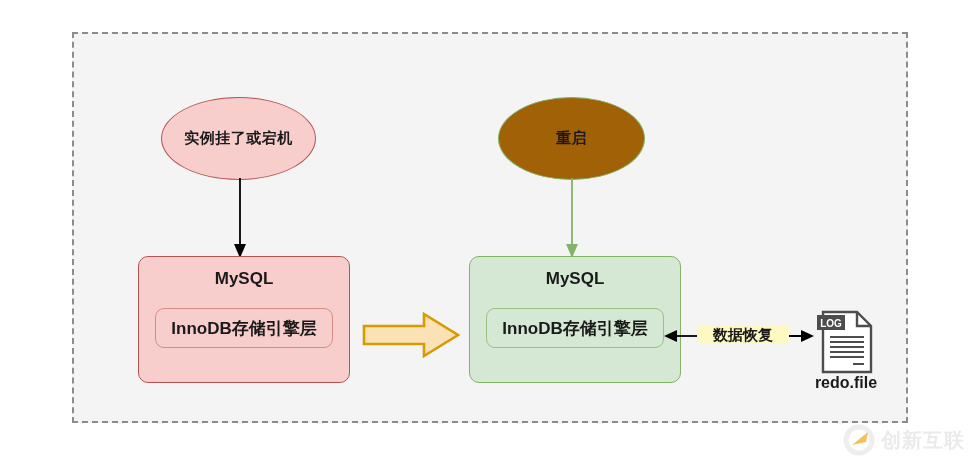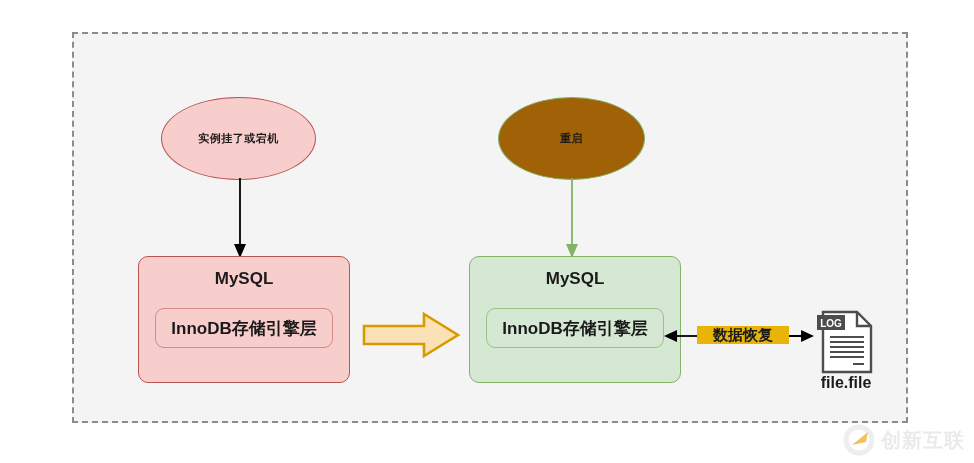--- a/index.html
+++ b/index.html
@@ -29,21 +29,21 @@
   }
 
   
   .ellipse {
     position: absolute;
     box-sizing: border-box;
     border-radius: 50%;
     display: flex;
     align-items: center;
     justify-content: center;
-    font-size: 11px;
+    font-size: 15px;
     font-weight: bold;
     letter-spacing: .5px;
   }
   .ellipse.pink {
     background: #f8cecc;
     border: 1.6px solid #b85450;
   }
   .ellipse.green {
     background: #a16207;
     border: 1.6px solid #82b366;
@@ -113,21 +113,21 @@
 
   
   .flow-label {
     position: absolute;
     left: 697px;
     top: 326px;
     width: 92px;
     text-align: center;
     font-size: 15px;
     font-weight: bold;
-    background: #eab308;
+    background: #fef9c3;
     line-height: 18px;
   }
 
   
   .watermark {
     position: absolute;
     left: 842px;
     top: 420px;
     width: 128px;
     height: 40px;
@@ -204,21 +204,21 @@
     <line x1="13" y1="33" x2="47" y2="33"></line>
     <line x1="13" y1="38" x2="47" y2="38"></line>
     <line x1="13" y1="43" x2="47" y2="43"></line>
     <line x1="13" y1="48" x2="47" y2="48"></line>
     <line x1="36" y1="55" x2="47" y2="55"></line>
   </g>
   <rect x="0" y="6" width="28" height="15" fill="#4d4d4d"></rect>
   <text x="14" y="17.5" font-family="'Liberation Sans', sans-serif" font-size="10" font-weight="bold" fill="#ffffff" text-anchor="middle">LOG</text>
 </svg>
 
-<div class="file-label">file.file</div>
+<div class="file-label">redo.file</div>
 
 <div class="watermark">
   <svg width="34" height="34" viewBox="0 0 34 34">
     <circle cx="17" cy="17" r="13" fill="none" stroke="#e8e8e8" stroke-width="5"></circle>
     <path d="M10,22 L26,9 L24,19 Z" fill="#f0a81e"></path>
   </svg>
   <span class="wm-text">创新互联</span>
 </div>
 
 </body></html>

